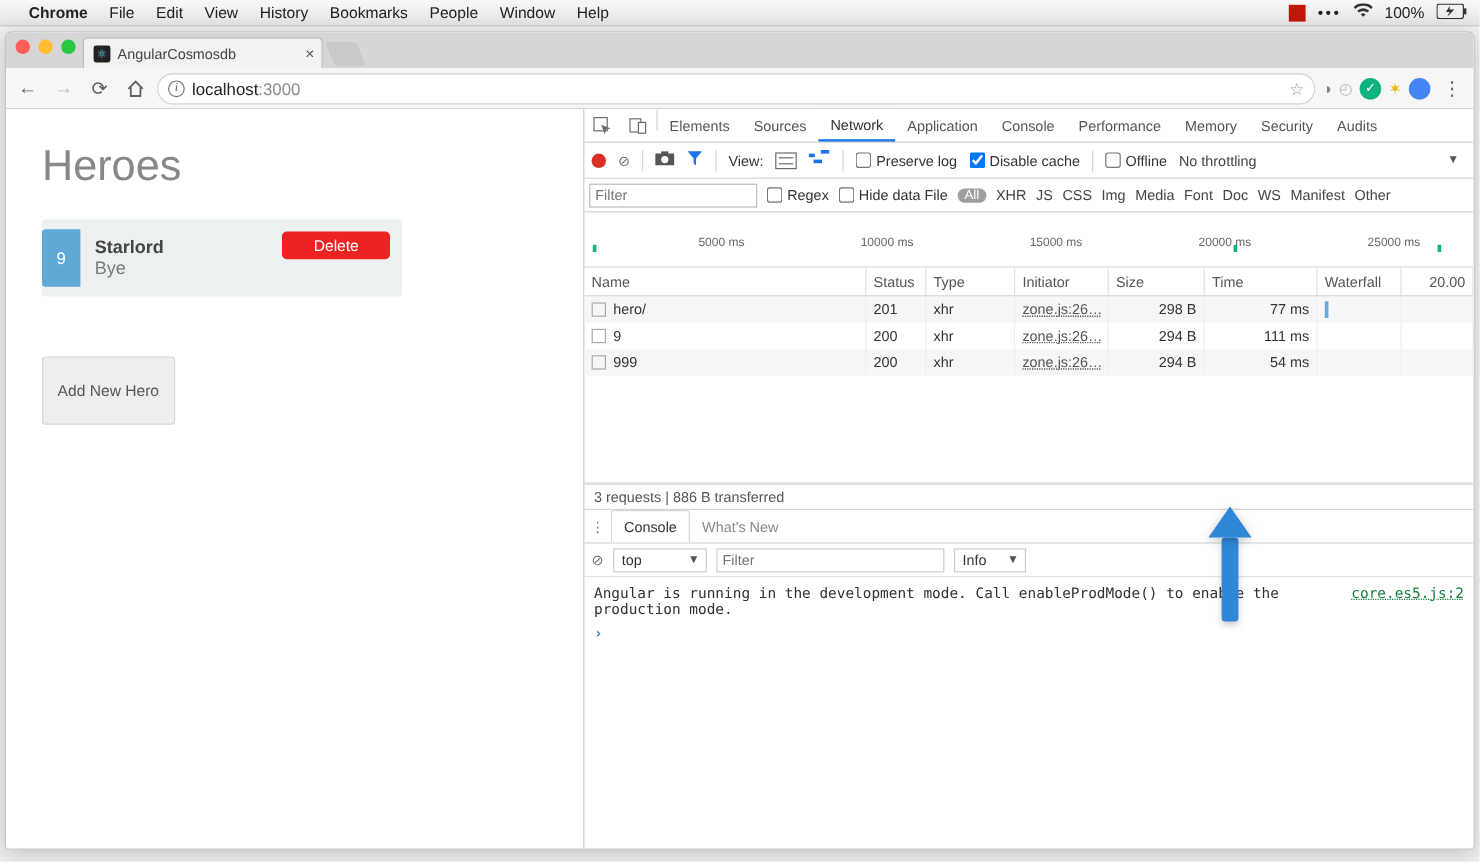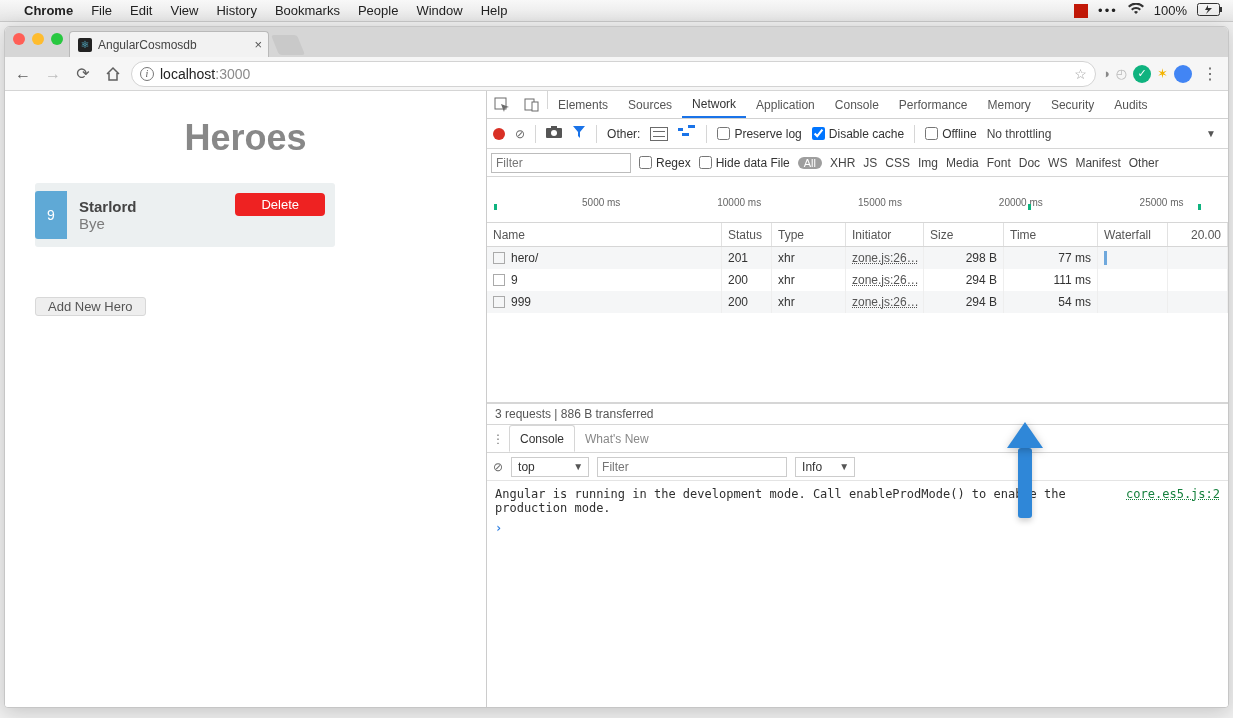--- a/index.html
+++ b/index.html
@@ -38,27 +38,27 @@
   .addr .host-main { color:#222; }
   .addr .host-rest { color:#8b8b8b; }
   .addr .star { margin-left:auto; color:#9e9e9e; }
   .ext { width:18px; height:18px; border-radius:50%; display:flex; align-items:center; justify-content:center; font-size:11px; color:#fff; }
 
   
   .content { flex:1; display:flex; overflow:hidden; }
 
   
   .page { width:485px; background:#fff; padding:26px 30px; }
-  .page h1 { font-size:36px; color:#888; margin:0 0 24px 0; font-weight:700;text-align:center; }
+  .page h1 { font-size:36px; color:#888; margin:0 0 24px 0; font-weight:400; }
   .hero-card { background:#ecf0f1; border-radius:3px; display:flex; align-items:center; padding:8px 10px 8px 0; position:relative; width:300px; }
   .hero-id { background:#5fa9d6; color:#fff; width:32px; height:48px; border-radius:3px 0 0 3px; display:flex; align-items:center; justify-content:center; margin-right:12px; font-size:14px;}
   .hero-info .hname { font-weight:bold; color:#444; font-size:15px; }
   .hero-info .hsay { color:#7b7b7b; font-size:15px; }
   .delete-btn { position:absolute; right:10px; top:10px; background:#e22; color:#fff; border:none; border-radius:4px; padding:4px 26px; font-size:13px; }
-  .addhero { margin-top:50px; background:#eee; border:1px solid #d8d8d8; color:#555; padding:1px 12px; border-radius:3px; font-size:13px; }
+  .addhero { margin-top:50px; background:#eee; border:1px solid #d8d8d8; color:#555; padding:20px 12px; border-radius:3px; font-size:13px; }
 
   
   .devtools { flex:1; border-left:1px solid #ccc; display:flex; flex-direction:column; background:#fff; font-size:12px; color:#333; }
   .dt-tabs { height:28px; border-bottom:1px solid #d1d1d1; display:flex; align-items:stretch; }
   .dt-iconbtn { width:30px; display:flex; align-items:center; justify-content:center; color:#6b6b6b; }
   .dt-tab { padding:0 10px; display:flex; align-items:center; color:#555; }
   .dt-tab.active { color:#333; border-bottom:2px solid #1a73e8; background:#fff; }
 
   .dt-bar { height:30px; border-bottom:1px solid #d6d6d6; display:flex; align-items:center; padding:0 6px; gap:10px; }
   .rec { width:12px; height:12px; background:#d93025; border-radius:50%; }
@@ -239,21 +239,21 @@
               <circle cx="8" cy="7" r="3" fill="#fff"></circle>
               <rect x="5" y="0" width="6" height="3" fill="#555"></rect>
             </svg>
         </span>
         <span class="funnel-icon blue-icon">
           <svg width="14" height="14" viewBox="0 0 14 14">
               <path d="M1 1 H13 L8 7 V13 L6 11 V7 Z" fill="#1a73e8"></path>
             </svg>
         </span>
         <span class="vsep"></span>
-        <span>Other:</span>
+        <span>View:</span>
         <span class="toggle-icon"></span>
         <span class="blue-icon">
           <svg width="18" height="14" viewBox="0 0 18 14">
               <rect x="0" y="3" width="5" height="3" fill="#1a73e8"></rect>
               <rect x="4" y="8" width="7" height="3" fill="#1a73e8"></rect>
               <rect x="10" y="0" width="7" height="3" fill="#1a73e8"></rect>
             </svg>
         </span>
         <span class="vsep"></span>
         <label class="chk">

